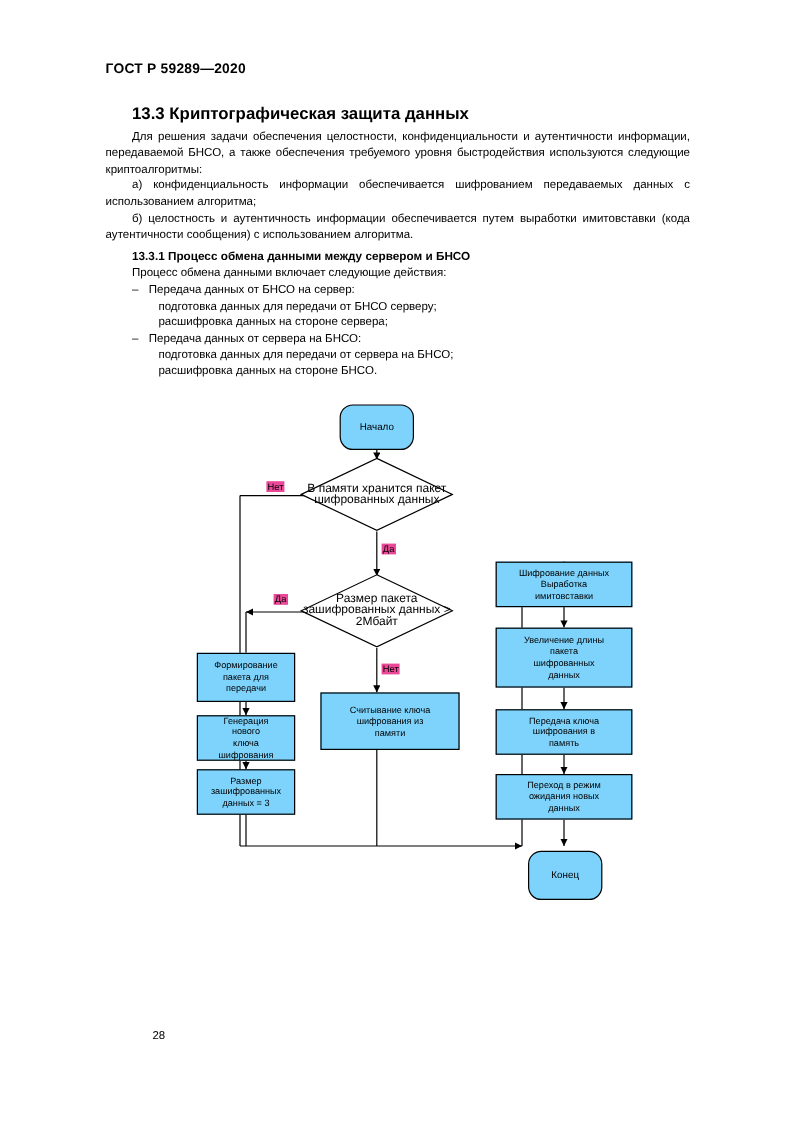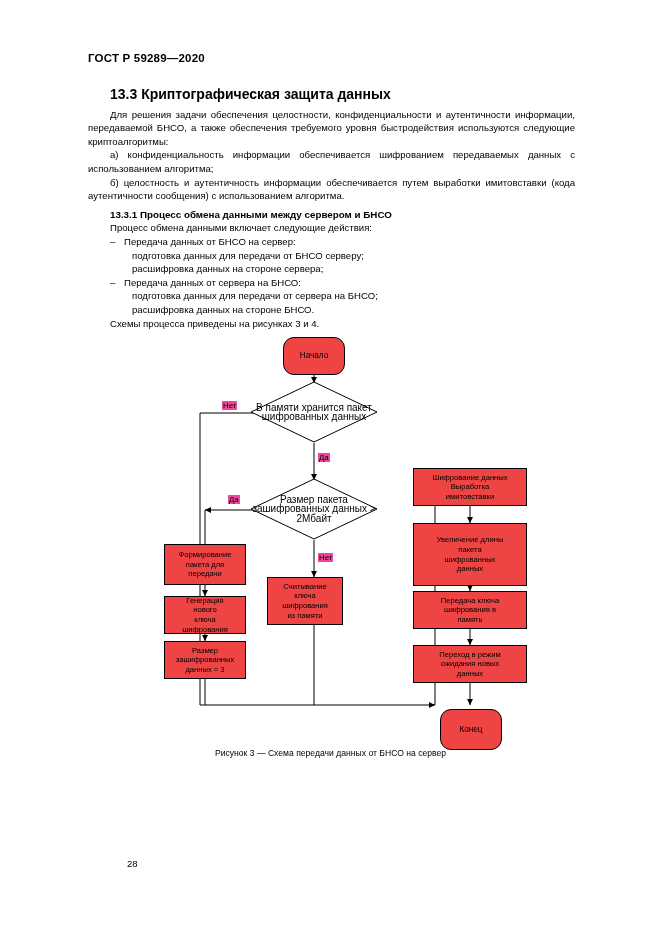--- a/index.html
+++ b/index.html
@@ -76,21 +76,21 @@
     height: 420px;
   }
   .chart svg {
     position: absolute;
     left: 0; top: 0;
   }
   .node {
     position: absolute;
     box-sizing: border-box;
     border: 1px solid #000;
-    background: #ef4444;
+    background: #7dd3fc;
     display: flex;
     align-items: center;
     justify-content: center;
     text-align: center;
     font-size: 7.6px;
     line-height: 9.6px;
     padding: 18px;
   }
   .terminator {
     border-radius: 11px;
@@ -155,21 +155,20 @@
     <p class="sub-item">подготовка данных для передачи от БНСО серверу;</p>
     <p class="sub-item">расшифровка данных на стороне сервера;</p>
 
     <p class="dash-item">
       <span class="dash">–</span>
       <span>Передача данных от сервера на БНСО:</span>
     </p>
     <p class="sub-item">подготовка данных для передачи от сервера на БНСО;</p>
     <p class="sub-item">расшифровка данных на стороне БНСО.</p>
 
-    <p class="para">Схемы процесса приведены на рисунках 3 и 4.</p>
   </div>
 
   <div class="chart">
 
     <svg width="661" height="420">
       <defs>
         <marker id="arr" markerWidth="8" markerHeight="8" refX="6" refY="3" orient="auto">
           <path d="M0,0 L6,3 L0,6 z" fill="#000"></path>
         </marker>
       </defs>
@@ -223,34 +222,33 @@
       </svg>
       <div class="dtext">Размер пакета зашифрованных данных &gt; 2Мбайт</div>
     </div>
 
     <div class="node" style="left:164px; top:219px; width:82px; height:41px;">Формирование пакета для передачи</div>
 
     <div class="node" style="left:164px; top:271px; width:82px; height:34px;">Генерация нового ключа шифрования</div>
 
     <div class="node" style="left:164px; top:316px; width:82px; height:34px;">Размер зашифрованных данных = 3</div>
 
-    <div class="node" style="left:267px; top:252px; width:76px; height:48px;">Считывание ключа шифрования из памяти</div>
+    <div class="node" style="left:267px; top:252px; width:116px; height:48px;">Считывание ключа шифрования из памяти</div>
 
     <div class="node" style="left:413px; top:143px; width:114px; height:37px;">Шифрование данных Выработка имитовставки</div>
 
-    <div class="node" style="left:413px; top:198px; width:114px; height:63px;">Увеличение длины пакета шифрованных данных</div>
+    <div class="node" style="left:413px; top:198px; width:114px; height:50px;">Увеличение длины пакета шифрованных данных</div>
 
     <div class="node" style="left:413px; top:266px; width:114px; height:36px;">Передача ключа шифрования в память</div>
 
     <div class="node" style="left:413px; top:320px; width:114px; height:38px;">Переход в режим ожидания новых данных</div>
 
     <div class="node terminator" style="left:440px; top:384px; width:62px; height:41px;">Конец</div>
 
     <div class="edge-label" style="left:222px; top:76px;">Нет</div>
     <div class="edge-label" style="left:318px; top:128px;">Да</div>
     <div class="edge-label" style="left:228px; top:170px;">Да</div>
     <div class="edge-label" style="left:318px; top:228px;">Нет</div>
   </div>
 
-  <div class="figcaption">Рисунок 3 — Схема передачи данных от БНСО на сервер</div>
 
   <div class="pagenum">28</div>
 </div>
 
 </body></html>

